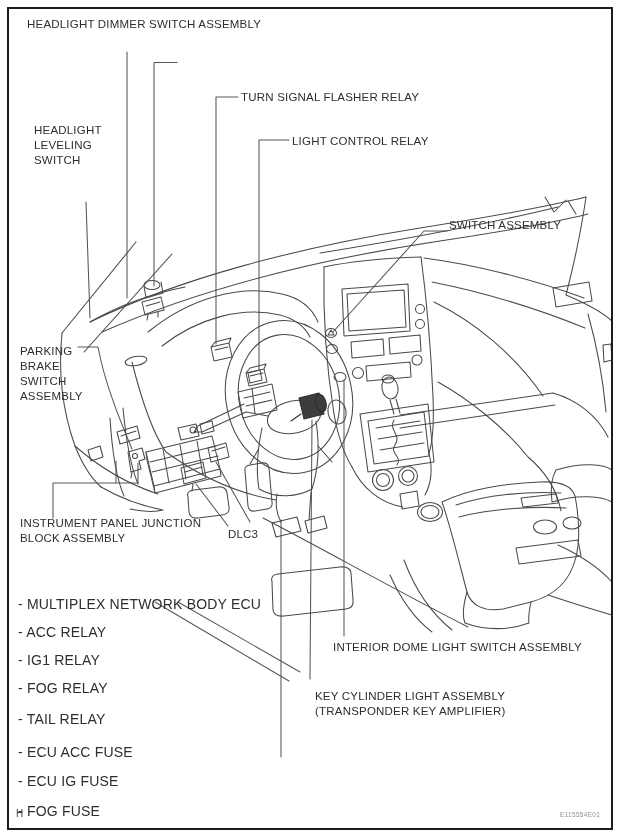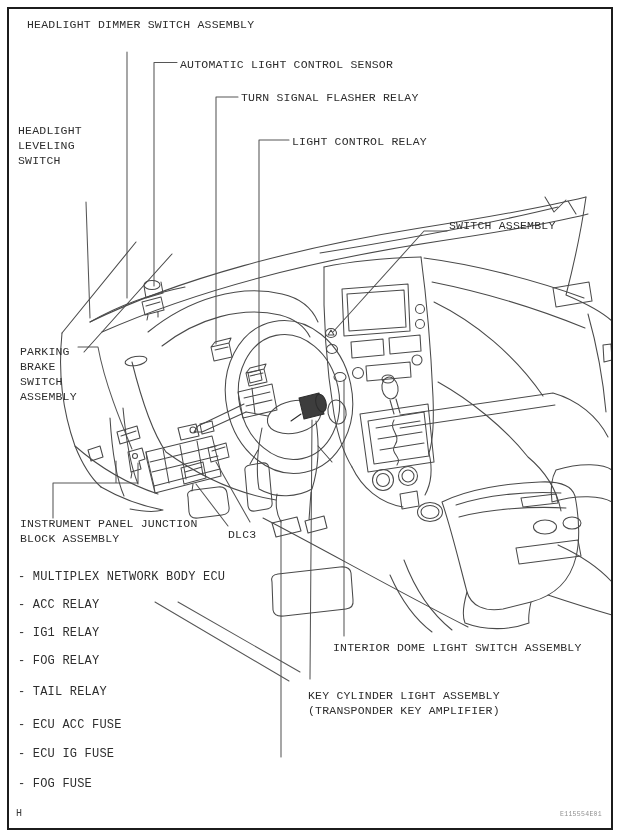--- a/index.html
+++ b/index.html
@@ -1,25 +1,25 @@
 <!DOCTYPE html>
 <html><head>
 <meta charset="utf-8">
 <style>
   html,body{margin:0;padding:0;background:#fff;}
   .page{position:relative;width:620px;height:835px;background:#ffffff;overflow:hidden;
-        font-family:Liberation Mono, monospace;}
+        font-family:Liberation Sans, sans-serif;}
   .frame{position:absolute;left:7px;top:7px;width:602px;height:819px;border:2px solid #1c1c1c;}
   svg.art{position:absolute;left:0;top:0;}
   .lbl{position:absolute;font-size:11.5px;line-height:15px;color:#2e2e2e;
        letter-spacing:0.2px;white-space:nowrap;}
   .lbl span{display:block;}
-  .lbl-keycyl span{line-height:14.5px;}
-  .list-item{position:absolute;left:18px;font-size:12px;color:#2e2e2e;
-       letter-spacing:0.2px;white-space:nowrap;}
+  .lbl-keycyl span{line-height:14.5px;margin-left:7px;}
+  .list-item{position:absolute;left:18px;font-size:14px;color:#2e2e2e;
+       letter-spacing:0.2px;white-space:nowrap;margin-top:26px;}
   .page-letter{position:absolute;left:16px;top:808px;font-size:10px;color:#3a3a3a;}
   .fig-code{position:absolute;left:560px;top:811px;font-size:6.5px;color:#8f8f8f;letter-spacing:0.3px;}
 </style>
 </head>
 <body>
 
 <div class="page">
 
   <svg class="art" width="620" height="835" viewBox="0 0 620 835" fill="none" stroke="#4a4a4a" stroke-width="1.05" stroke-linecap="round" stroke-linejoin="round">
 
@@ -177,30 +177,27 @@
       <path d="M516,548 L578,540 L581,556 L519,564 Z"></path>
       <path d="M558,545 C582,556 601,570 612,582 M548,595 C575,604 598,611 612,615"></path>
     </g>
   </svg>
 
   <div class="frame"></div>
 
   <div class="lbl" style="left:27px;top:17px">
     <span>HEADLIGHT DIMMER SWITCH ASSEMBLY</span>
   </div>
-  <div class="lbl" style="left:180px;top:57px">
-    <span>AUTOMATIC LIGHT CONTROL SENSOR</span>
-  </div>
   <div class="lbl" style="left:241px;top:90px">
     <span>TURN SIGNAL FLASHER RELAY</span>
   </div>
   <div class="lbl" style="left:292px;top:134px">
     <span>LIGHT CONTROL RELAY</span>
   </div>
-  <div class="lbl" style="left:18px;top:123px">
+  <div class="lbl" style="left:34px;top:123px">
     <span>HEADLIGHT</span>
     <span>LEVELING</span>
     <span>SWITCH</span>
   </div>
   <div class="lbl" style="left:449px;top:218px">
     <span>SWITCH ASSEMBLY</span>
   </div>
   <div class="lbl" style="left:20px;top:344px">
     <span>PARKING</span>
     <span>BRAKE</span>

